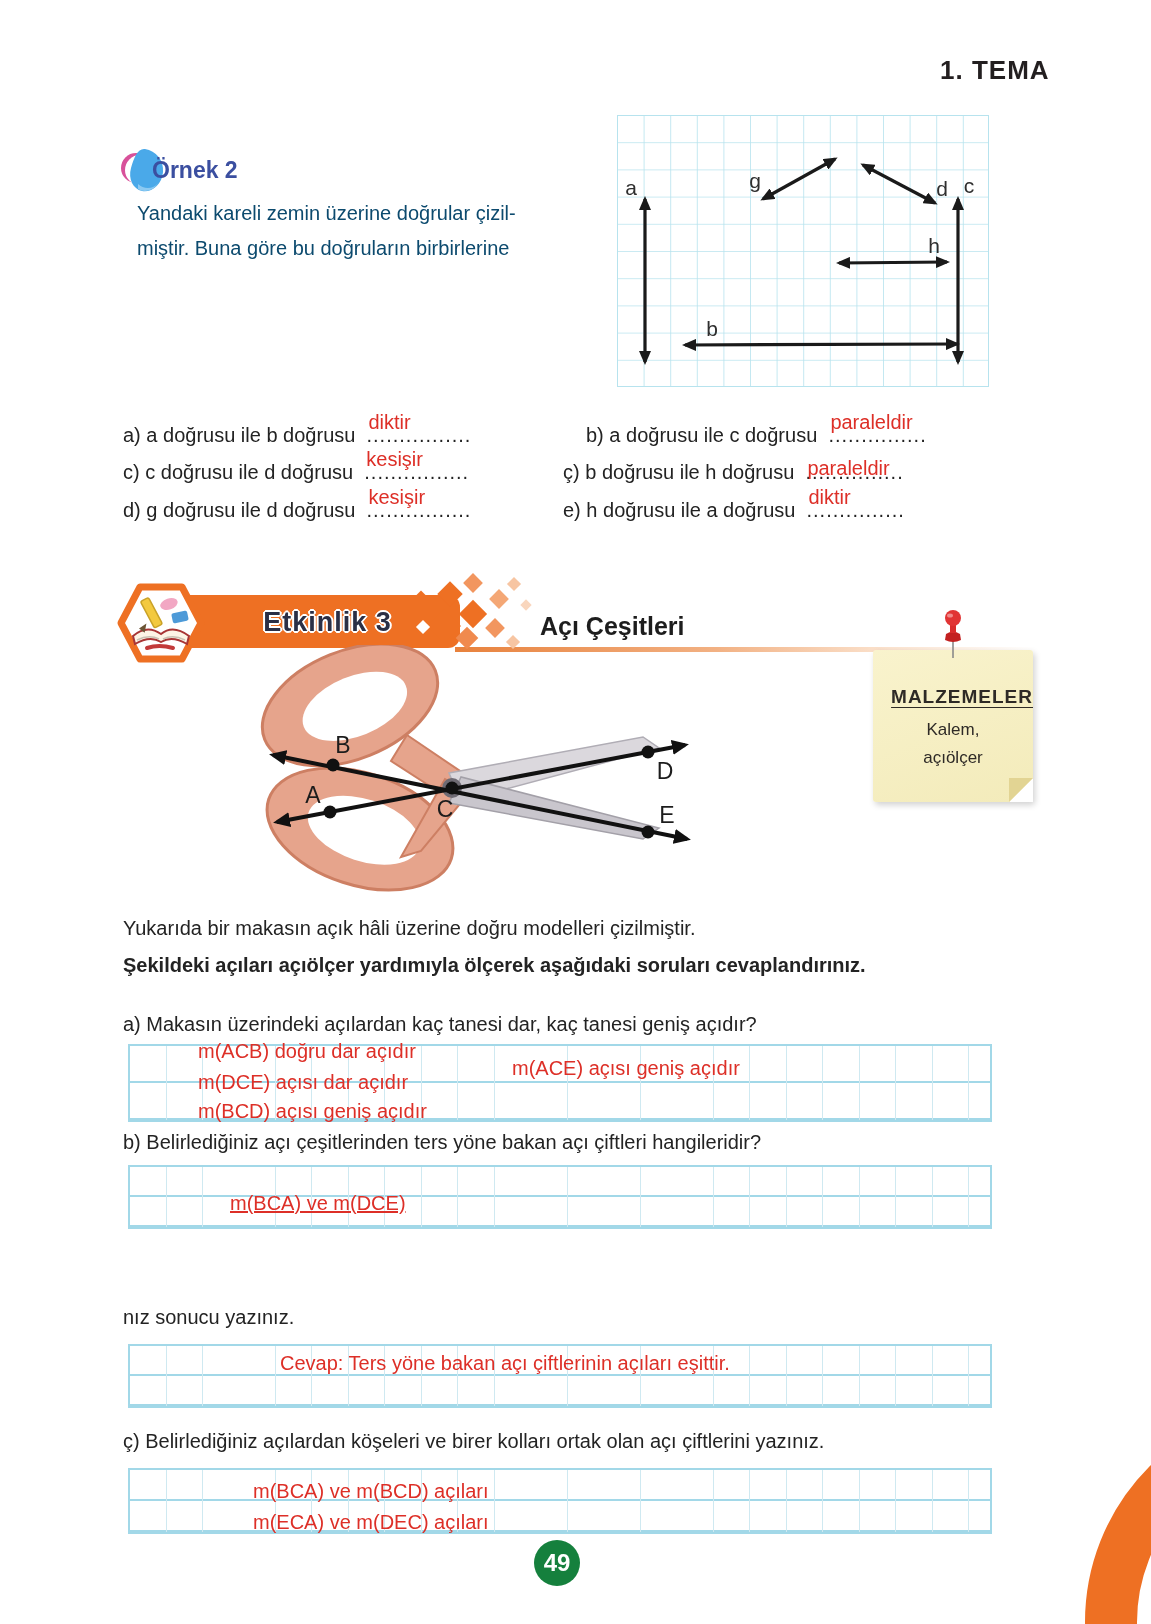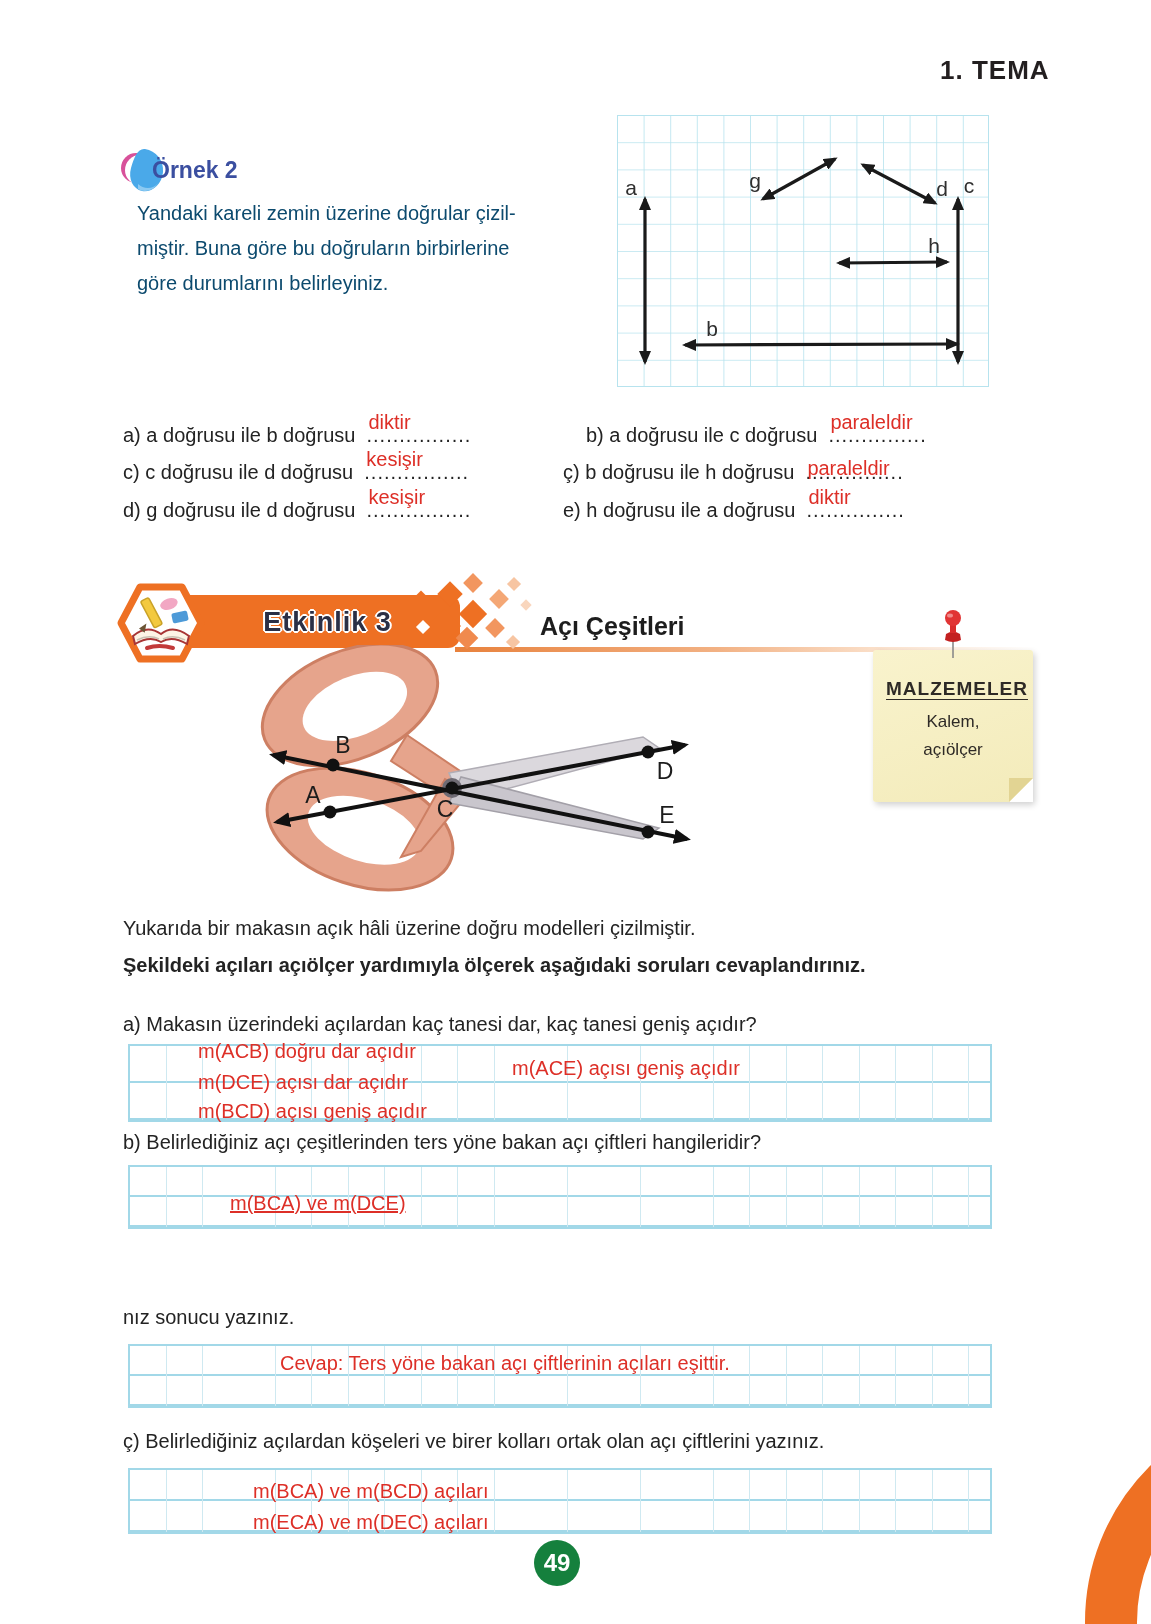--- a/index.html
+++ b/index.html
@@ -59,21 +59,20 @@
       <circle cx="20" cy="24" r="15" fill="#ffffff"></circle>
       <path d="M25,3 C36,5 44,14 43,26 C42,39 31,47 22,45 C13,43 8,33 11,22 C14,11 18,2 25,3 Z" fill="#4aa9e9"></path>
       <path d="M18,38 C24,44 34,43 38,37 C34,45 24,47 18,43 Z" fill="#8ccaf2"></path>
     </svg>
   </div>
   <div class="abs ornek-title" style="left:152px;top:157px;">Örnek 2</div>
 
   <div class="abs para" style="left:137px;top:196px;">
     <span style="display:block">Yandaki kareli zemin üzerine doğrular çizil-</span>
     <span style="display:block">miştir. Buna göre bu doğruların birbirlerine</span>
-    <span style="display:block">göre durumlarını belirleyiniz.</span>
   </div>
 
   <div class="abs" style="left:617px;top:115px;">
     <svg width="372" height="272" viewBox="0 0 372 272">
       <defs>
         <pattern id="gp" width="26.6" height="27.2" patternUnits="userSpaceOnUse">
           <path d="M26.6,0 L0,0 0,27.2" fill="none" stroke="#b7e3ee" stroke-width="1.6"></path>
         </pattern>
         <marker id="ah" markerUnits="userSpaceOnUse" markerWidth="14" markerHeight="12" refX="11" refY="6" orient="auto-start-reverse">
           <path d="M0,0 L14,6 L0,12 z" fill="#1a1a1a"></path>
@@ -145,21 +144,21 @@
       <path d="M20,58 Q32,52 42,57 M46,57 Q56,52 68,58" stroke="#c9c2b4" stroke-width="1.5" fill="none"></path>
       <rect x="30" y="16" width="9" height="30" rx="2" fill="#f3c93f" stroke="#caa227" stroke-width="1.5" transform="rotate(-28 34 31)"></rect>
       <polygon points="22,46 30,42 27,51" fill="#6b5435" transform="rotate(-8 26 46)"></polygon>
       <ellipse cx="52" cy="22" rx="9" ry="5.5" fill="#f2a7c3" transform="rotate(-18 52 22)"></ellipse>
       <rect x="55" y="30" width="16" height="10" rx="2" fill="#4d9ad8" transform="rotate(-12 63 35)"></rect>
       <path d="M30,66 Q42,62 56,66" stroke="#c23a3a" stroke-width="4" fill="none" stroke-linecap="round"></path>
     </svg>
   </div>
 
   <div class="abs note" style="left:873px;top:650px;">
-    <div style="text-align:center;padding-top:28px;margin-left:8px;" class="note-title">MALZEMELER</div>
+    <div style="text-align:right;padding-top:36px;margin-left:8px;" class="note-title">MALZEMELER</div>
     <div style="text-align:center;padding-top:12px;" class="note-line">Kalem,</div>
     <div style="text-align:center;padding-top:8px;" class="note-line">açıölçer</div>
   </div>
   <div class="abs" style="left:938px;top:608px;z-index:4;">
     <svg width="30" height="52" viewBox="0 0 30 52">
       <line x1="15" y1="30" x2="15" y2="50" stroke="#8a8a8a" stroke-width="1.6"></line>
       <path d="M8,26 Q15,21 22,26 L23,32 Q15,36 7,32 Z" fill="#c32121"></path>
       <rect x="12" y="16" width="6" height="9" fill="#d92c2c"></rect>
       <circle cx="15" cy="10" r="8" fill="#e13434"></circle>
       <ellipse cx="12" cy="7.5" rx="3" ry="2" fill="#f08a8a"></ellipse>

